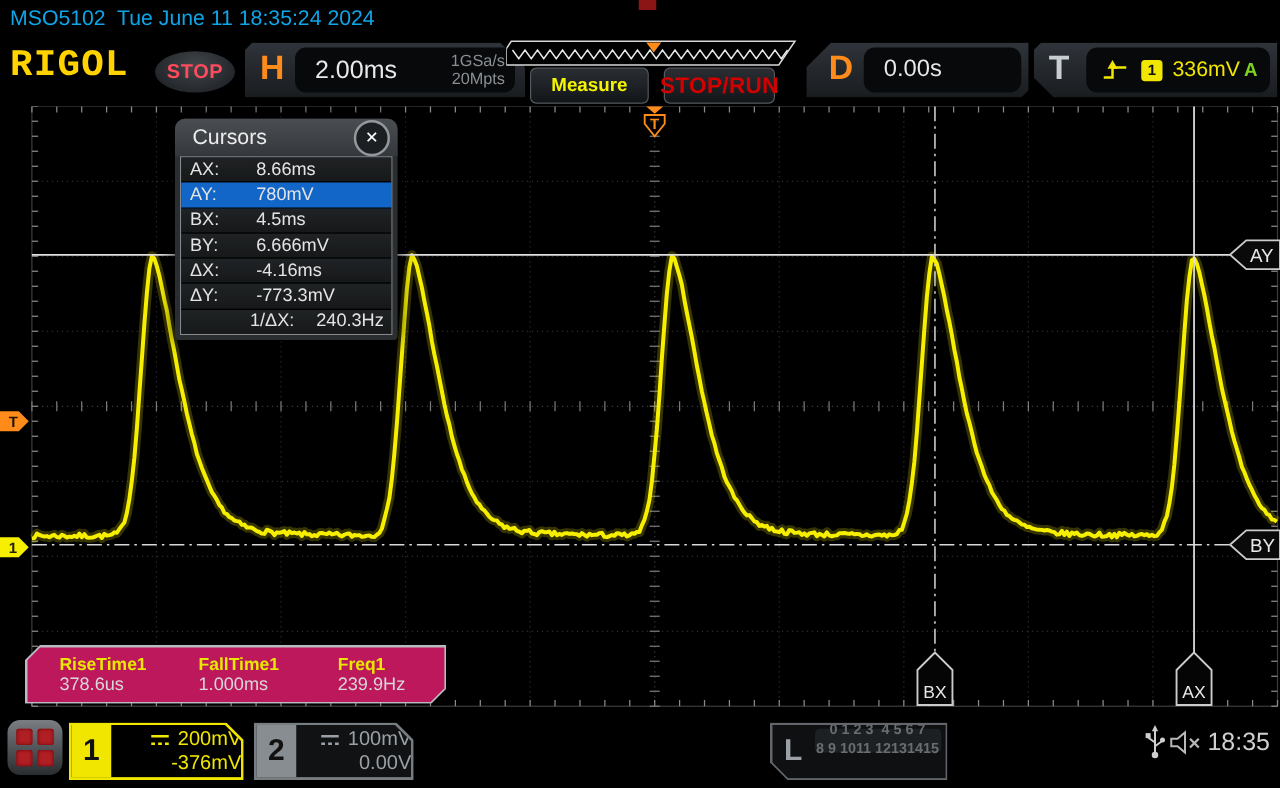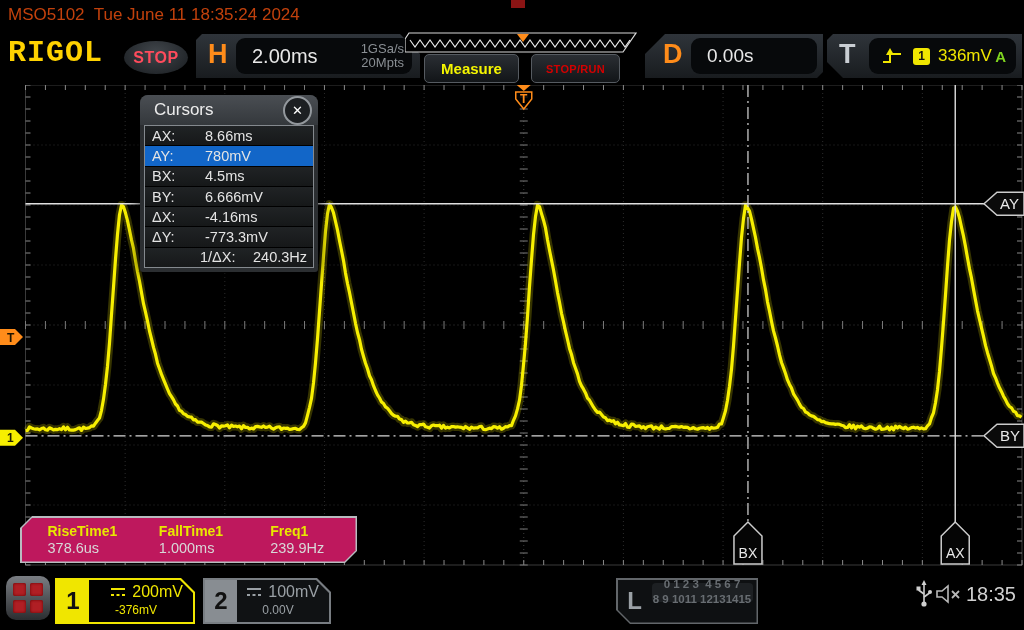--- a/index.html
+++ b/index.html
@@ -1,21 +1,21 @@
 <!DOCTYPE html>
 <html><head>
 <meta charset="utf-8">
 <style>
   html,body{margin:0;padding:0;background:#000;}
   body{width:1024px;height:630px;position:relative;overflow:hidden;
        font-family:"Liberation Sans","DejaVu Sans",sans-serif;-webkit-font-smoothing:antialiased;}
 
   
   .os-bar{position:absolute;left:0;top:0;width:1024px;height:30px;background:#000;z-index:10;}
-  .os-title{position:absolute;left:8px;top:5px;color:#c2410c;font-size:17px;white-space:pre;}
+  .os-title{position:absolute;left:8px;top:5px;color:#0ea5e9;font-size:17px;white-space:pre;}
   .top-red-marker{position:absolute;left:511px;top:0;width:14px;height:8px;background:#8b1414;}
 
   
   .header{position:absolute;left:0;top:30px;width:1024px;height:55px;background:#000;z-index:10;}
   .logo{position:absolute;left:8px;top:6px;color:#ffd200;font-size:30px;font-weight:900;letter-spacing:1px;font-family:Liberation Mono, monospace;}
   .stop-pill{position:absolute;left:124px;top:11px;width:64px;height:33px;border-radius:50%;
              background:radial-gradient(ellipse at 50% 35%,#41464b,#22262a 75%);
              display:flex;align-items:center;justify-content:center;}
   .stop-pill span{color:#ff4b5c;font-weight:bold;font-size:16px;letter-spacing:.5px;}
 
@@ -37,21 +37,21 @@
   .delay-value{color:#e8e8e8;font-size:19px;margin-left:16px;}
   .trig-badge{width:17px;height:17px;border-radius:3px;background:#f0e600;color:#111;font-size:12px;font-weight:bold;
               display:flex;align-items:center;justify-content:center;margin-left:10px;}
   .trig-level{color:#f0e600;font-size:17px;margin-left:8px;}
   .trig-mode{color:#7fd41f;font-size:15px;font-weight:bold;margin-left:auto;margin-right:10px;}
   .hdr-btn{position:absolute;top:24px;height:27px;border:1px solid #565b61;border-radius:5px;
            background:linear-gradient(#2a2e33,#121518);display:flex;align-items:center;justify-content:center;cursor:pointer;}
   .measure-btn{left:424px;width:93px;text-align:right;}
   .measure-btn span{color:#f5f500;font-weight:bold;font-size:15px;}
   .stoprun-btn{left:531px;width:87px;}
-  .stoprun-btn span{color:#d40000;font-weight:bold;font-size:11px;letter-spacing:.3px;}
+  .stoprun-btn span{color:#d40000;font-weight:bold;font-size:18px;letter-spacing:.3px;}
   #zigzag-svg{position:absolute;left:405px;top:1px;}
 
   
   #scope-svg{position:absolute;left:0;top:0;z-index:1;}
 
   
   .cursors-panel{position:absolute;left:140px;top:95px;width:178px;z-index:5;background:#2b2e31;
                  border-radius:8px 8px 3px 3px;box-shadow:0 0 14px rgba(0,0,0,.9);}
   .cursors-title{height:30px;display:flex;align-items:center;border-radius:8px 8px 0 0;
                  background:linear-gradient(#4a4e53,#34383c);}
@@ -86,23 +86,23 @@
   .ch1-outer{left:55px;width:140px;background:#f0e600;
              clip-path:polygon(0px 0px,126px 0px,140px 14px,140px 46px,0px 46px);}
   .ch2-outer{left:203px;width:128px;background:#787d82;
              clip-path:polygon(0px 0px,114px 0px,128px 14px,128px 46px,0px 46px);}
   .ch-inner{position:absolute;left:2px;top:2px;height:42px;display:flex;}
   .ch1-inner{width:136px;background:#000;clip-path:polygon(0px 0px,123px 0px,136px 13px,136px 42px,0px 42px);}
   .ch2-inner{width:124px;background:#101214;clip-path:polygon(0px 0px,111px 0px,124px 13px,124px 42px,0px 42px);}
   .ch-num{width:32px;display:flex;align-items:center;justify-content:center;font-size:24px;font-weight:bold;color:#111;}
   .ch1-num{background:#f0e600;}
   .ch2-num{background:#888d92;}
-  .ch-vals{flex:1;display:flex;flex-direction:column;justify-content:center;padding-right:10px;}
+  .ch-vals{flex:1;display:flex;flex-direction:column;justify-content:center;padding-right:0;}
   .ch-scale{display:flex;align-items:center;justify-content:flex-end;font-size:16px;line-height:19px;gap:5px;}
-  .ch-offset{text-align:center;font-size:12px;line-height:19px;}
+  .ch-offset{text-align:right;font-size:16px;line-height:19px;}
   .ch1-txt{color:#f0e600;}
   .ch2-txt{color:#9aa0a5;}
 
   .logic-panel{position:absolute;left:616px;top:10px;width:142px;height:46px;background:#62666a;
                clip-path:polygon(0px 0px,142px 0px,142px 46px,14px 46px,0px 32px);cursor:pointer;}
   .logic-inner{position:absolute;left:1.5px;top:1.5px;width:139px;height:43px;background:#0e1012;
                clip-path:polygon(0px 0px,139px 0px,139px 43px,13px 43px,0px 30px);display:flex;}
   .logic-letter{width:34px;display:flex;align-items:center;justify-content:center;color:#9aa0a5;font-size:24px;font-weight:bold;}
   .logic-digits{flex:1;background:#1d2023;border-radius:4px;margin:3px 4px 21px 0;display:flex;flex-direction:column;
                 align-items:center;justify-content:center;color:#686d72;font-size:11.5px;font-weight:bold;line-height:15px;white-space:pre;}

